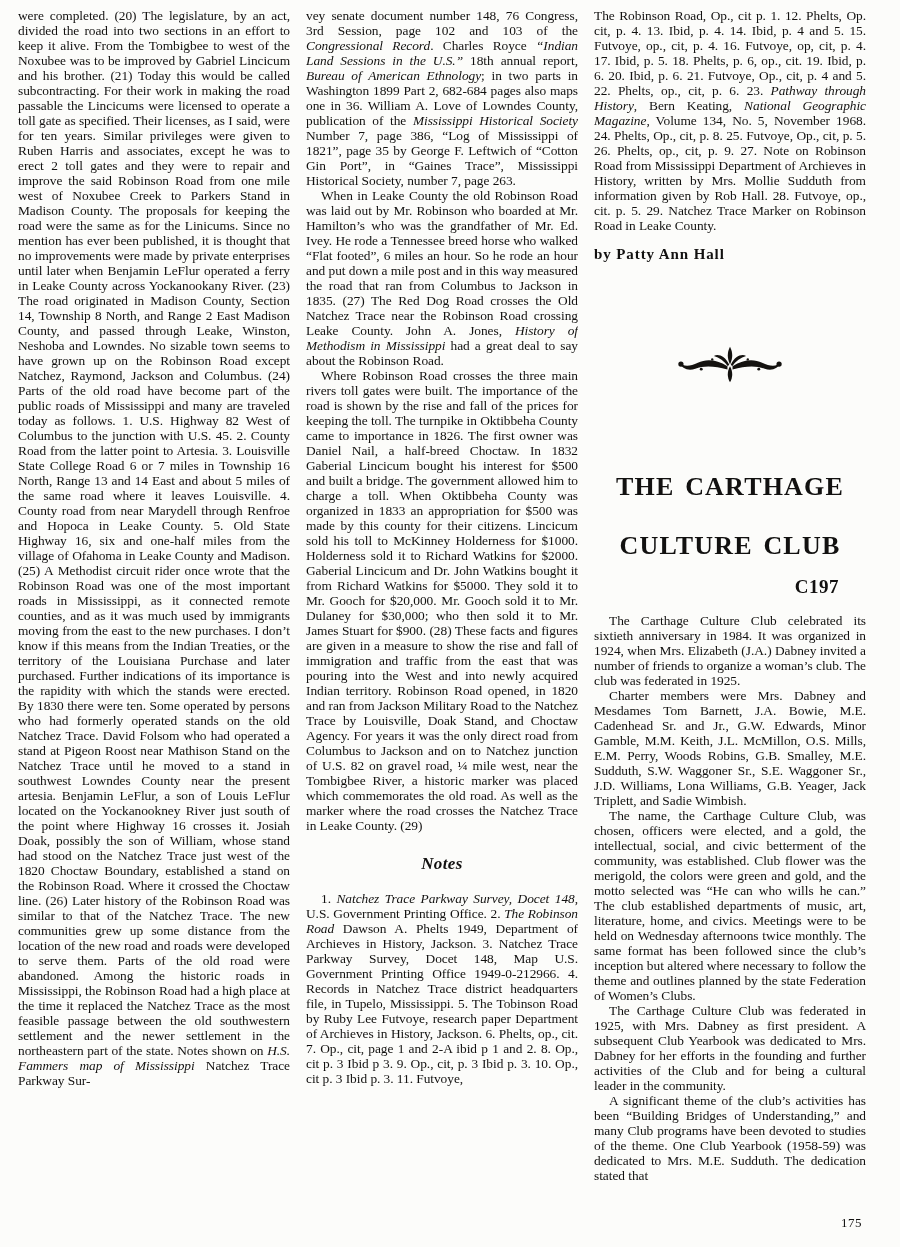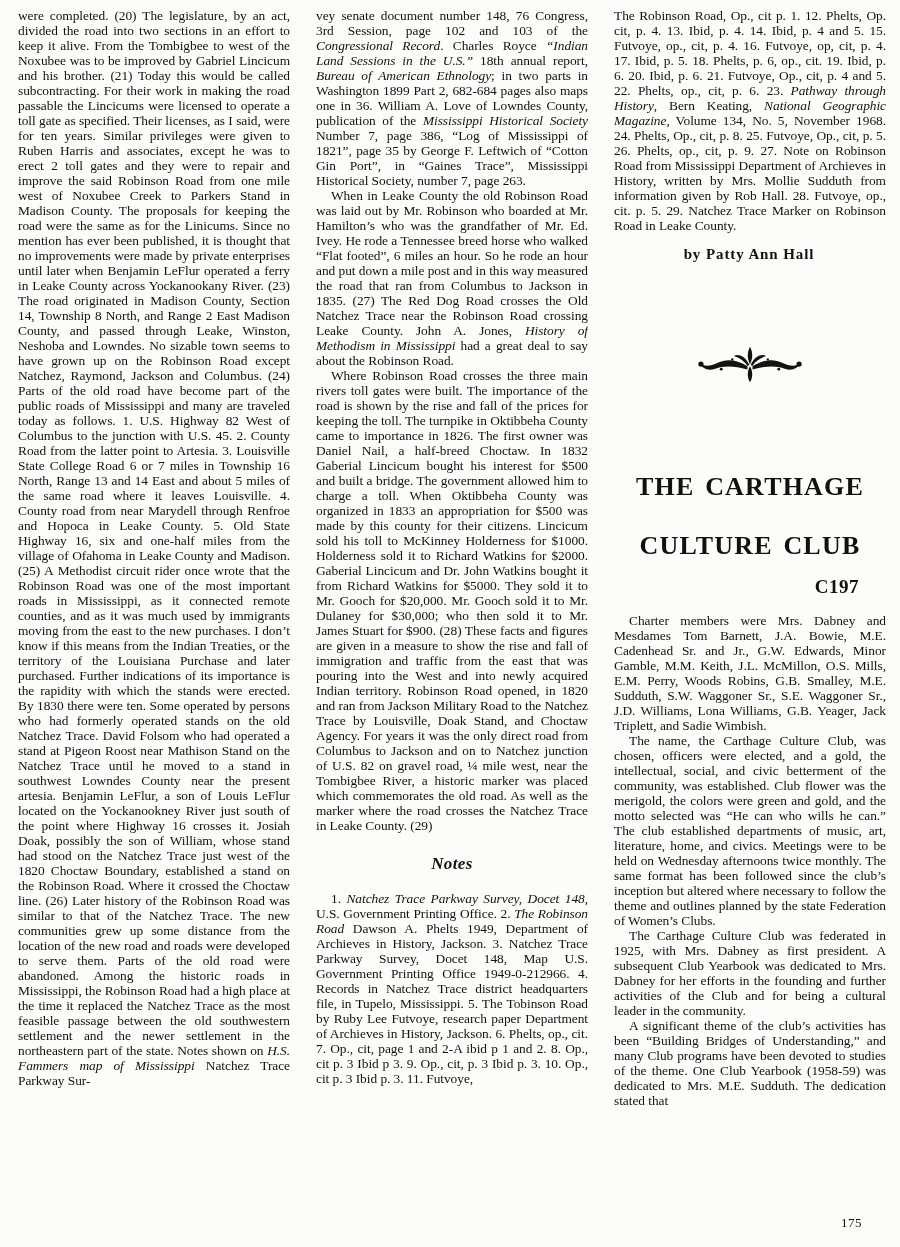--- a/index.html
+++ b/index.html
@@ -8,39 +8,39 @@
     width: 900px; height: 1247px;
     background: var(--paper, #fcfcfa);
     color: var(--ink, #121110);
     font-family: "Liberation Serif", "DejaVu Serif", serif;
     overflow: hidden;
   }
   .page {
     position: relative;
     width: 900px; height: 1247px;
     padding: 8px 12px 0 18px;
-    display: flex; gap: 26px;
+    display: flex; gap: 16px;
     background: var(--paper, #fcfcfa);
     overflow: hidden;
   }
   .col { flex: 0 0 272px; width: 272px; overflow: hidden; height: 1239px; }
   .para, .para-cont {
     font-size: 13.4px;
     line-height: 15px;
     text-align: justify;
     letter-spacing: -0.05px;
   }
   .para { text-indent: 15px; }
   .para-cont { text-indent: 0; }
   .section-heading {
     font-size: 17px; font-weight: bold; text-align: center;
     margin: 21px 0 17px 0; letter-spacing: 0.4px; font-style: italic;
   }
   .byline {
-    font-size: 15px; font-weight: bold; text-align: center;
+    font-size: 15px; font-weight: bold; text-align: left;
     margin-top: 13px; letter-spacing: 0.9px; padding-right: 2px;
   }
   .ornament { text-align: center; margin-top: 82px; height: 40px; }
   .ornament svg { display: inline-block; }
   .article-title {
     font-size: 26px; font-weight: bold; text-align: center;
     line-height: 59px; margin-top: 72px; letter-spacing: 1.2px;
     word-spacing: 3px;
   }
   .article-code {
@@ -85,19 +85,20 @@
         <circle cx="44" cy="17" r="1.4"></circle>
         <path d="M68 25 C81 17 93 16 103 21 C113 26 121 25 125 21 C122 28 114 31 106 28 C96 24 83 24.5 68 29 Z"></path>
         <circle cx="123" cy="22.5" r="3.1"></circle>
         <circle cx="99" cy="28.5" r="1.7"></circle>
         <circle cx="86" cy="17" r="1.4"></circle>
       </g>
     </svg>
   </div>
 <h2 class="article-title">THE CARTHAGE CULTURE CLUB</h2>
       <div class="article-code">C197</div>
+      <p class="para">The Carthage Culture Club celebrated its sixtieth anniversary in 1984. It was organized in 1924, when Mrs. Elizabeth (J.A.) Dabney invited a number of friends to organize a woman’s club. The club was federated in 1925.</p>
       <p class="para">Charter members were Mrs. Dabney and Mesdames Tom Barnett, J.A. Bowie, M.E. Cadenhead Sr. and Jr., G.W. Edwards, Minor Gamble, M.M. Keith, J.L. McMillon, O.S. Mills, E.M. Perry, Woods Robins, G.B. Smalley, M.E. Sudduth, S.W. Waggoner Sr., S.E. Waggoner Sr., J.D. Williams, Lona Williams, G.B. Yeager, Jack Triplett, and Sadie Wimbish.</p>
       <p class="para">The name, the Carthage Culture Club, was chosen, officers were elected, and a gold, the intellectual, social, and civic betterment of the community, was established. Club flower was the merigold, the colors were green and gold, and the motto selected was “He can who wills he can.” The club established departments of music, art, literature, home, and civics. Meetings were to be held on Wednesday afternoons twice monthly. The same format has been followed since the club’s inception but altered where necessary to follow the theme and outlines planned by the state Federation of Women’s Clubs.</p>
       <p class="para">The Carthage Culture Club was federated in 1925, with Mrs. Dabney as first president. A subsequent Club Yearbook was dedicated to Mrs. Dabney for her efforts in the founding and further activities of the Club and for being a cultural leader in the community.</p>
       <p class="para">A significant theme of the club’s activities has been “Building Bridges of Understanding,” and many Club programs have been devoted to studies of the theme. One Club Yearbook (1958-59) was dedicated to Mrs. M.E. Sudduth. The dedication stated that</p>
     </div>
   <div class="page-number">175</div>
 </div>
 
 </body></html>

